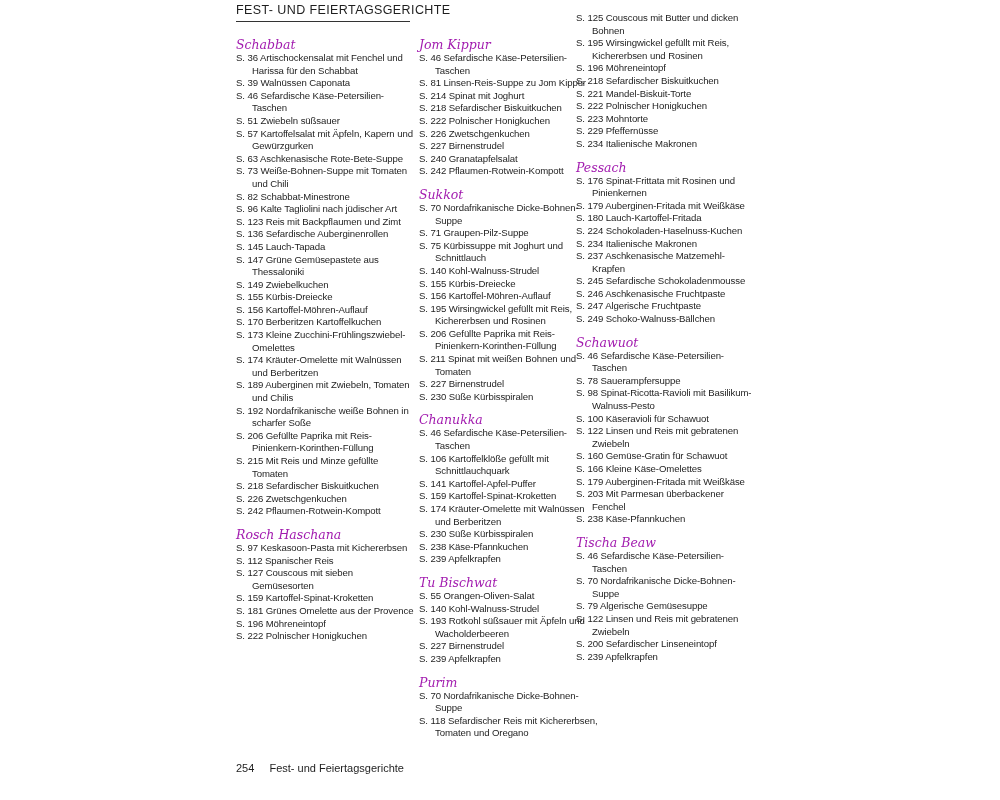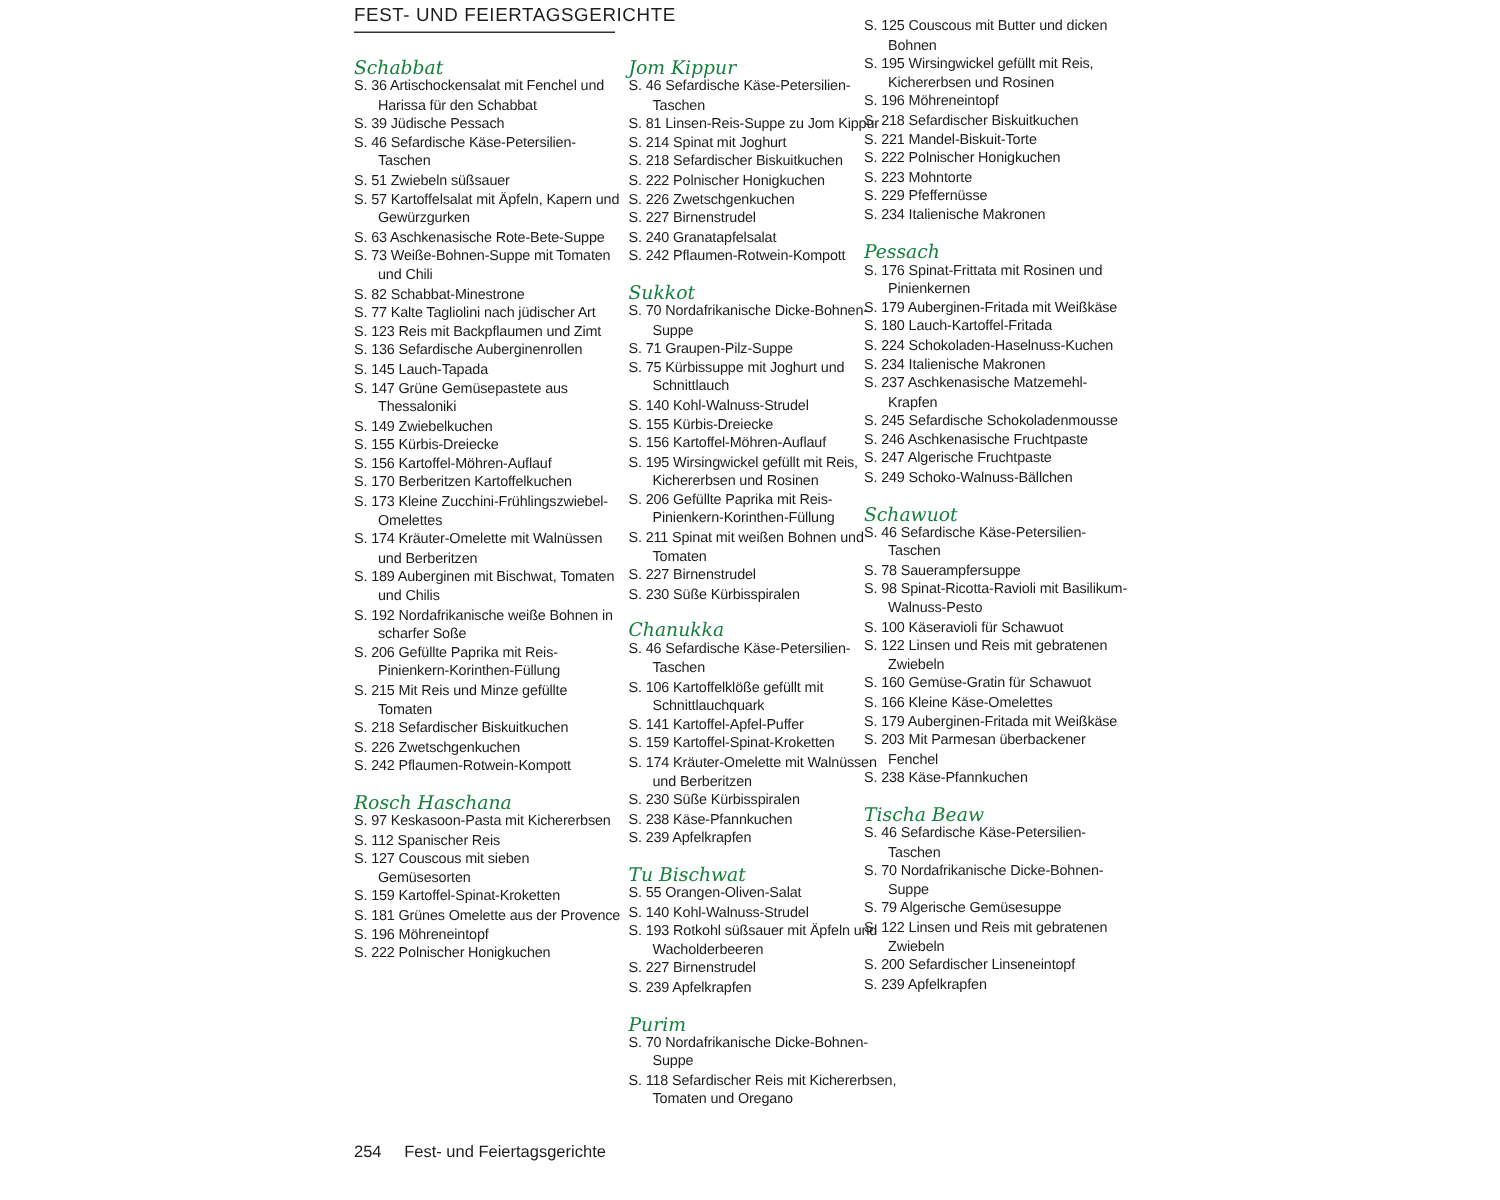--- a/index.html
+++ b/index.html
@@ -4,55 +4,55 @@
 <style>
   html, body { margin: 0; padding: 0; background: #ffffff; }
   body { width: 1000px; height: 800px; position: relative; overflow: hidden; color: #1e1e1e; font-family: "Liberation Sans", sans-serif; }
   .page-title { position: absolute; left: 236px; top: 3px; font-size: 12.5px; letter-spacing: 0.4px; color: #1e1e1e; }
   .title-rule { position: absolute; left: 236px; top: 21px; width: 174px; height: 1px; background: #333; }
   .col { position: absolute; top: 38px; width: 180px; }
   .col1 { left: 236px; }
   .col2 { left: 419px; }
   .col3 { left: 576px; top: 12px; }
   .section { margin-bottom: 10px; }
-  .section-title { font-family: "DejaVu Serif", "Liberation Serif", serif; font-style: italic; font-size: 12.5px; line-height: 14px; color: #15803d; margin-bottom: 0px; }
+  .section-title { font-family: "DejaVu Serif", "Liberation Serif", serif; font-style: italic; font-size: 12.5px; line-height: 14px; color: #a21caf; margin-bottom: 0px; }
   .entry { font-size: 9.6px; line-height: 12.6px; padding-left: 16px; text-indent: -16px; color: #1e1e1e; letter-spacing: -0.1px; }
   .entry .pg { }
   .footer { position: absolute; left: 236px; top: 762px; font-size: 11px; color: #1e1e1e; }
   .footer .num { margin-right: 12px; }
 </style>
 </head>
 <body>
 
 <div class="page-title">FEST- UND FEIERTAGSGERICHTE</div>
 <div class="title-rule"></div>
 
 <div class="col col1">
     <div class="section">
       <div class="section-title">Schabbat</div>
       <div class="entry"><span class="pg">S. 36</span> <span>Artischockensalat mit Fenchel und Harissa für den Schabbat</span></div>
-      <div class="entry"><span class="pg">S. 39</span> <span>Jüdische Pessach</span></div>
+      <div class="entry"><span class="pg">S. 39</span> <span>Walnüssen Caponata</span></div>
       <div class="entry"><span class="pg">S. 46</span> <span>Sefardische Käse-Petersilien-Taschen</span></div>
       <div class="entry"><span class="pg">S. 51</span> <span>Zwiebeln süßsauer</span></div>
       <div class="entry"><span class="pg">S. 57</span> <span>Kartoffelsalat mit Äpfeln, Kapern und Gewürzgurken</span></div>
       <div class="entry"><span class="pg">S. 63</span> <span>Aschkenasische Rote-Bete-Suppe</span></div>
       <div class="entry"><span class="pg">S. 73</span> <span>Weiße-Bohnen-Suppe mit Tomaten und Chili</span></div>
       <div class="entry"><span class="pg">S. 82</span> <span>Schabbat-Minestrone</span></div>
-      <div class="entry"><span class="pg">S. 77</span> <span>Kalte Tagliolini nach jüdischer Art</span></div>
+      <div class="entry"><span class="pg">S. 96</span> <span>Kalte Tagliolini nach jüdischer Art</span></div>
       <div class="entry"><span class="pg">S. 123</span> <span>Reis mit Backpflaumen und Zimt</span></div>
       <div class="entry"><span class="pg">S. 136</span> <span>Sefardische Auberginenrollen</span></div>
       <div class="entry"><span class="pg">S. 145</span> <span>Lauch-Tapada</span></div>
       <div class="entry"><span class="pg">S. 147</span> <span>Grüne Gemüsepastete aus Thessaloniki</span></div>
       <div class="entry"><span class="pg">S. 149</span> <span>Zwiebelkuchen</span></div>
       <div class="entry"><span class="pg">S. 155</span> <span>Kürbis-Dreiecke</span></div>
       <div class="entry"><span class="pg">S. 156</span> <span>Kartoffel-Möhren-Auflauf</span></div>
       <div class="entry"><span class="pg">S. 170</span> <span>Berberitzen Kartoffelkuchen</span></div>
       <div class="entry"><span class="pg">S. 173</span> <span>Kleine Zucchini-Frühlingszwiebel-Omelettes</span></div>
       <div class="entry"><span class="pg">S. 174</span> <span>Kräuter-Omelette mit Walnüssen und Berberitzen</span></div>
-      <div class="entry"><span class="pg">S. 189</span> <span>Auberginen mit Bischwat, Tomaten und Chilis</span></div>
+      <div class="entry"><span class="pg">S. 189</span> <span>Auberginen mit Zwiebeln, Tomaten und Chilis</span></div>
       <div class="entry"><span class="pg">S. 192</span> <span>Nordafrikanische weiße Bohnen in scharfer Soße</span></div>
       <div class="entry"><span class="pg">S. 206</span> <span>Gefüllte Paprika mit Reis-Pinienkern-Korinthen-Füllung</span></div>
       <div class="entry"><span class="pg">S. 215</span> <span>Mit Reis und Minze gefüllte Tomaten</span></div>
       <div class="entry"><span class="pg">S. 218</span> <span>Sefardischer Biskuitkuchen</span></div>
       <div class="entry"><span class="pg">S. 226</span> <span>Zwetschgenkuchen</span></div>
       <div class="entry"><span class="pg">S. 242</span> <span>Pflaumen-Rotwein-Kompott</span></div>
     </div>
     <div class="section">
       <div class="section-title">Rosch Haschana</div>
       <div class="entry"><span class="pg">S. 97</span> <span>Keskasoon-Pasta mit Kichererbsen</span></div>

